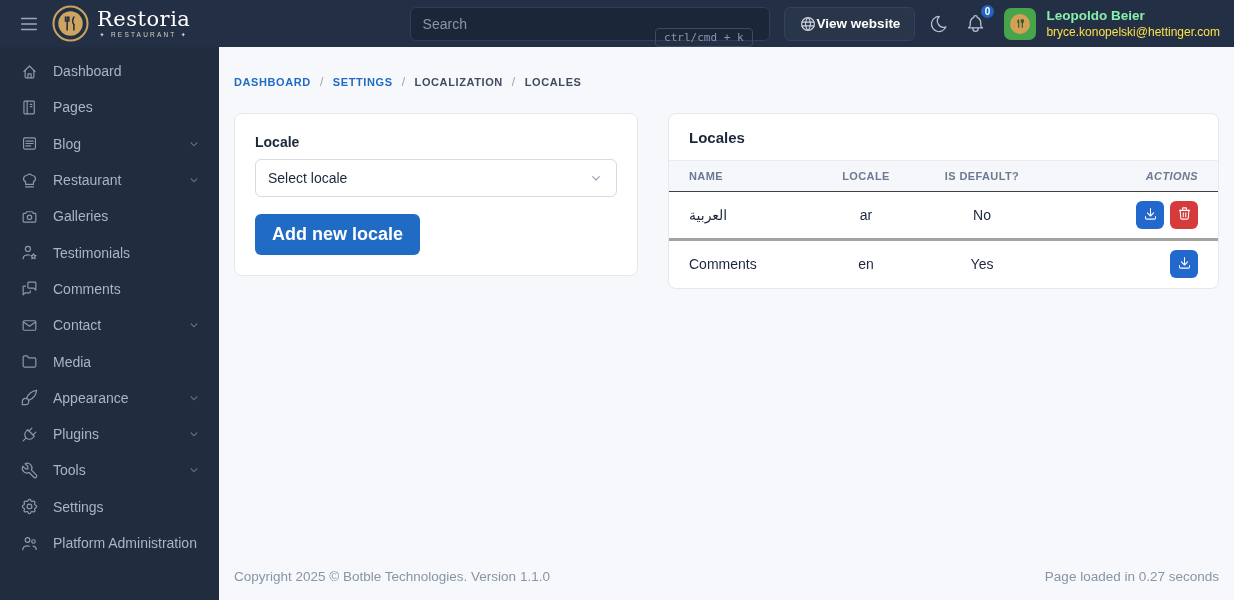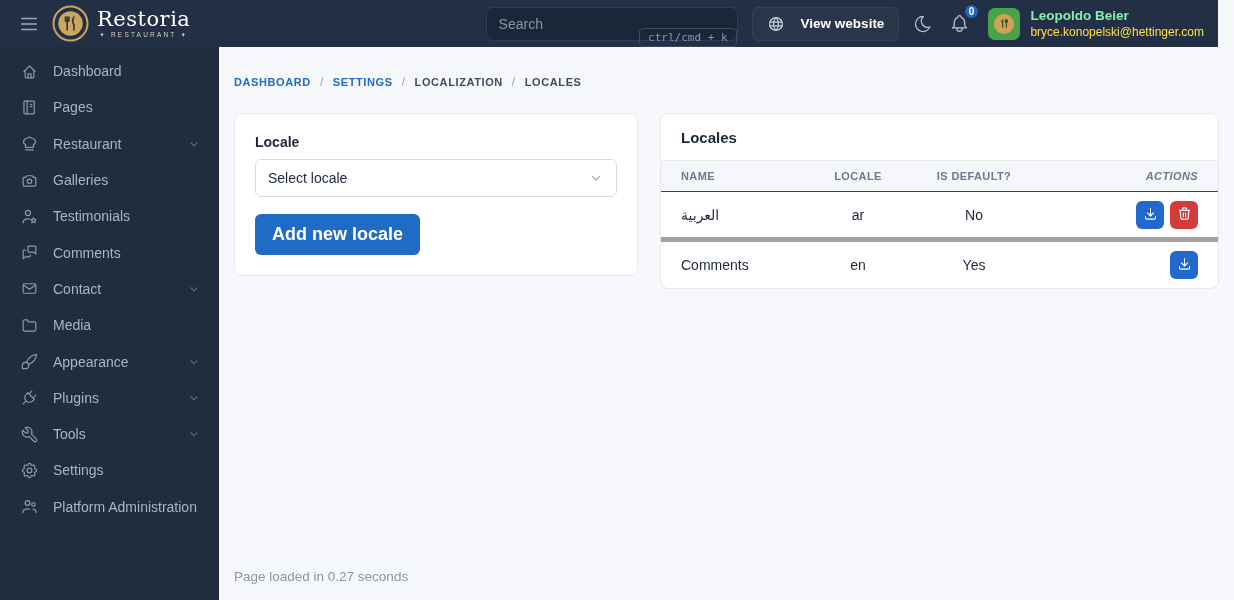--- a/index.html
+++ b/index.html
@@ -5,41 +5,41 @@
   * { box-sizing: border-box; margin: 0; padding: 0; }
   html, body { width: 1234px; height: 600px; }
   body {
     font-family: "Liberation Sans", sans-serif;
     background: #f6f8fb;
     position: relative;
     overflow: hidden;
   }
   
   .topbar {
-    position: absolute; top: 0; left: 0; right: 16px; height: 47px;
+    position: absolute; top: 0; left: 0; right: 0; height: 47px;
     background: #232f44; display: flex; align-items: center;
     padding: 0 14px; z-index: 3;
   }
   .hamburger { background: none; border: none; color: #9aa7bb; display: flex; align-items: center; cursor: pointer; padding: 4px; }
   .brand { display: flex; align-items: center; gap: 8px; margin-left: 8px; }
   .brand-text { display: flex; flex-direction: column; align-items: center; line-height: 1; }
   .brand-name { font-family: "DejaVu Serif", serif; font-size: 21px; color: #ffffff; letter-spacing: .5px; }
   .brand-tagline { font-size: 6.5px; letter-spacing: 2.2px; color: #d6d0c2; margin-top: 2px; white-space: nowrap; }
   .search-box {
-    margin-left: auto; width: 252px; height: 34px; background: #1c2639;
+    margin-left: auto; width: 360px; height: 34px; background: #1c2639;
     border: 1px solid #303d58; border-radius: 6px; display: flex; align-items: center;
-    padding: 0 0 0 12px; gap: 8px; cursor: text;
+    padding: 0 16px 0 12px; gap: 8px; cursor: text;
   }
   .search-placeholder { color: #8896ab; font-size: 14px; flex: 1; }
   .kbd {
     font-family: "DejaVu Sans Mono", monospace; font-size: 11px; color: #8896ab;
     border: 1px solid #3c4a66; border-radius: 4px; padding: 2px 8px; background: transparent; margin-top: 28px;
   }
   .btn-website {
-    height: 34px; display: flex; align-items: center; gap: 16px; padding: 0 14px;
+    height: 34px; display: flex; align-items: center; gap: 0; padding: 0 14px;
     border: 1px solid #34415d; border-radius: 6px; background: rgba(255,255,255,0.03);
     color: #ffffff; font-size: 13.5px; font-weight: bold; margin-left: 14px; cursor: pointer;
   }
   .btn-website .globe { color: #cdd5e0; display: flex; }
   .icon-btn { background: none; border: none; color: #b6c1d2; margin-left: 12px; cursor: pointer; display: flex; align-items: center; position: relative; padding: 2px; }
   .bell-badge {
     position: absolute; top: -8px; right: -8px; background: #2563c0; color: #fff;
     font-size: 10px; font-weight: bold; min-width: 17px; height: 17px; border-radius: 9px;
     display: flex; align-items: center; justify-content: center; padding: 0 4px;
     border: 2px solid #232f44;
@@ -63,21 +63,21 @@
   .side-chevron { color: #6c798e; display: flex; }
   
   .content {
     position: absolute; left: 219px; top: 47px; right: 0; bottom: 0;
     padding: 14px 15px 16px; display: flex; flex-direction: column; background: #f6f8fb;
   }
   .breadcrumb { display: flex; align-items: center; gap: 9px; margin: 14px 0 24px; font-size: 11px; font-weight: bold; letter-spacing: .6px; }
   .crumb-link { color: #206bc4; text-decoration: none; cursor: pointer; }
   .crumb-current { color: #404c60; }
   .crumb-sep { color: #9aa3b2; font-weight: normal; font-size: 12px; }
-  .cards { display: flex; gap: 22px; align-items: flex-start; justify-content: space-between; }
+  .cards { display: flex; gap: 30px; align-items: flex-start; justify-content: space-between; }
   .card { background: #ffffff; border: 1px solid #e6e8ee; border-radius: 8px; }
   .card-locale { width: 404px; padding: 20px; flex: none; }
   .form-label { font-size: 14px; font-weight: bold; color: #1d273b; margin-bottom: 9px; }
   .select {
     height: 38px; border: 1px solid #d6dae2; border-radius: 6px; display: flex;
     align-items: center; justify-content: space-between; padding: 0 12px;
     font-size: 14px; color: #1d273b; cursor: pointer; background: #fff;
   }
   .select-chevron { color: #9aa5b5; display: flex; }
   .btn-primary {
@@ -85,21 +85,21 @@
     padding: 10px 17px; border-radius: 6px; border: none; cursor: pointer;
     font-family: "Liberation Sans", sans-serif;
   }
   .card-table { flex: 1; overflow: hidden; }
   .card-title { padding: 15px 20px 14px; font-size: 15px; font-weight: bold; color: #1d273b; border-bottom: 1px solid #e9ebef; }
   table { width: 100%; border-collapse: collapse; }
   thead th {
     background: #f5f7fa; font-size: 11px; font-weight: bold; letter-spacing: .4px;
     color: #6c7a91; text-align: left; padding: 9px 20px; border-bottom: 1px solid #404040;
   }
-  tbody td { padding: 8px 20px; font-size: 14px; color: #1d273b; border-bottom: 5px solid #a3a3a3; height: 48px; }
+  tbody td { padding: 8px 20px; font-size: 14px; color: #1d273b; border-bottom: 3px solid #a3a3a3; height: 48px; }
   tbody tr:last-child td { border-bottom: none; }
   .col-name { width: 140px; }
   .col-locale { width: 114px; text-align: center; }
   .col-default { width: 118px; text-align: center; }
   .col-actions { text-align: right; font-style: italic; }
   .action-btn {
     width: 28px; height: 28px; border-radius: 6px; display: inline-flex; align-items: center;
     justify-content: center; border: none; color: #ffffff; margin-left: 6px; cursor: pointer; vertical-align: middle;
   }
   .action-download { background: #2368cc; }
@@ -186,20 +186,34 @@
       <span class="side-label">Dashboard</span>
     </div>
     <div class="side-item">
       <span class="side-icon">
         <svg width="19" height="19" viewBox="0 0 24 24" fill="none" stroke="currentColor" stroke-width="1.5" stroke-linecap="round" stroke-linejoin="round">
           <path d="M6 4h11a1 1 0 0 1 1 1v14a1 1 0 0 1-1 1H6a1 1 0 0 1-1-1V5a1 1 0 0 1 1-1z"></path>
           <path d="M9 4v16M13 8h2M13 11h2"></path>
         </svg>
       </span>
       <span class="side-label">Pages</span>
+    </div>
+    <div class="side-item">
+      <span class="side-icon">
+        <svg width="19" height="19" viewBox="0 0 24 24" fill="none" stroke="currentColor" stroke-width="1.5" stroke-linecap="round" stroke-linejoin="round">
+          <rect x="4.5" y="5" width="15" height="14" rx="1.5"></rect>
+          <path d="M7.5 9h9M7.5 12h9M7.5 15h6"></path>
+        </svg>
+      </span>
+      <span class="side-label">Blog</span>
+      <span class="side-chevron">
+        <svg width="14" height="14" viewBox="0 0 24 24" fill="none" stroke="currentColor" stroke-width="1.8" stroke-linecap="round" stroke-linejoin="round">
+          <path d="M7 10l5 5 5-5"></path>
+        </svg>
+      </span>
     </div>
     <div class="side-item">
       <span class="side-icon">
         <svg width="19" height="19" viewBox="0 0 24 24" fill="none" stroke="currentColor" stroke-width="1.5" stroke-linecap="round" stroke-linejoin="round">
           <path d="M7 13.4A4 4 0 0 1 8.6 5.7a4.2 4.2 0 0 1 6.8 0A4 4 0 0 1 17 13.4V17H7zM7 20h10"></path>
         </svg>
       </span>
       <span class="side-label">Restaurant</span>
       <span class="side-chevron">
         <svg width="14" height="14" viewBox="0 0 24 24" fill="none" stroke="currentColor" stroke-width="1.8" stroke-linecap="round" stroke-linejoin="round">
@@ -383,15 +397,16 @@
                       <path d="M7 11l5 5 5-5M12 4v12"></path>
                     </svg></span>
                 </button></td>
             </tr>
           </tbody>
       </table>
     </section>
 
   </div>
   <div class="footer">
+    <span>Copyright 2025 © Botble Technologies. Version 1.1.0</span>
     <span>Page loaded in 0.27 seconds</span>
   </div>
 </main>
 
 </body></html>

